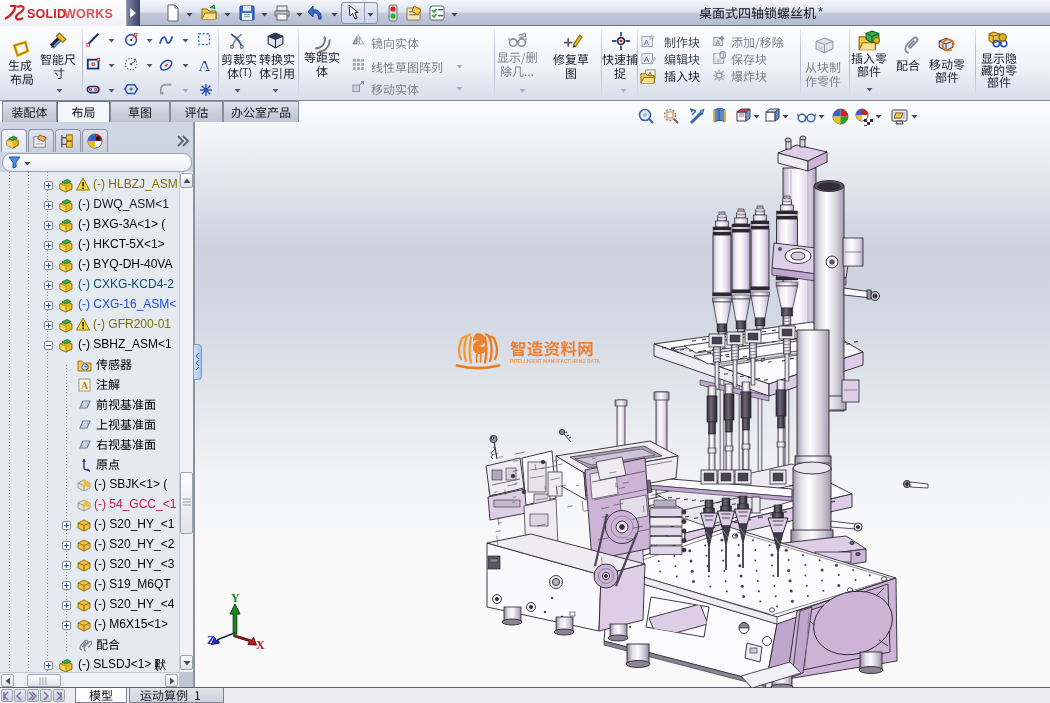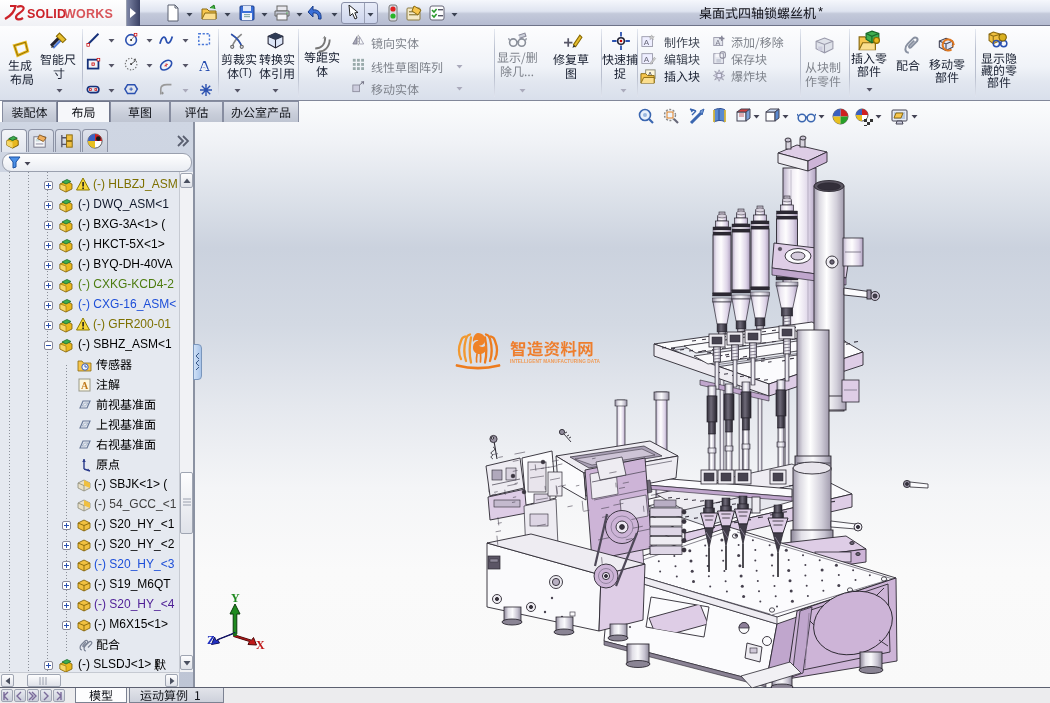--- a/index.html
+++ b/index.html
@@ -552,21 +552,21 @@
   </svg>
 <div class="trow" style="left:78px;top:257px;color:#000">(-) BYQ-DH-40VA</div>
 <div class="abs" style="left:44px;top:281px;width:9px;height:9px;background:#fff;border:1px solid #889;border-radius:2px"></div>
 <div class="abs" style="left:46px;top:285px;width:5px;height:1px;background:#2a50b0"></div>
 <div class="abs" style="left:48px;top:283px;width:1px;height:5px;background:#2a50b0"></div>
 <svg class="abs" style="left:59px;top:277px" width="16" height="16" viewBox="0 0 16 16">
     <path d="M1 7 L7 4 L13 7 L13 12 L7 15 L1 12 Z" fill="#e8b820" stroke="#7a5a00" stroke-width="0.8"></path>
     <path d="M3 5 L8 2.5 L12 4.5 L7 7 Z" fill="#3fae4f" stroke="#1a6a2a" stroke-width="0.8"></path>
     <path d="M1 7 L7 9 L7 15 L1 12 Z" fill="#f7d868" stroke="#7a5a00" stroke-width="0.5"></path>
   </svg>
-<div class="trow" style="left:78px;top:277px;color:#4d7c0f">(-) CXKG-KCD4-2</div>
+<div class="trow" style="left:78px;top:277px;color:#0c4a6e">(-) CXKG-KCD4-2</div>
 <div class="abs" style="left:44px;top:301px;width:9px;height:9px;background:#fff;border:1px solid #889;border-radius:2px"></div>
 <div class="abs" style="left:46px;top:305px;width:5px;height:1px;background:#2a50b0"></div>
 <div class="abs" style="left:48px;top:303px;width:1px;height:5px;background:#2a50b0"></div>
 <svg class="abs" style="left:59px;top:297px" width="16" height="16" viewBox="0 0 16 16">
     <path d="M1 7 L7 4 L13 7 L13 12 L7 15 L1 12 Z" fill="#e8b820" stroke="#7a5a00" stroke-width="0.8"></path>
     <path d="M3 5 L8 2.5 L12 4.5 L7 7 Z" fill="#3fae4f" stroke="#1a6a2a" stroke-width="0.8"></path>
     <path d="M1 7 L7 9 L7 15 L1 12 Z" fill="#f7d868" stroke="#7a5a00" stroke-width="0.5"></path>
   </svg>
 <div class="trow" style="left:78px;top:297px;color:#1d4ed8">(-) CXG-16_ASM&lt;</div>
 <div class="abs" style="left:44px;top:321px;width:9px;height:9px;background:#fff;border:1px solid #889;border-radius:2px"></div>
@@ -621,21 +621,21 @@
     <path d="M2 6 L8 3 L14 6 L14 11 L8 14 L2 11 Z" fill="#e8e0c8" stroke="#8a8a7a" stroke-width="0.8"></path>
     <path d="M2 6 L8 8.5 L14 6 M8 8.5 L8 14" fill="none" stroke="#8a8a7a" stroke-width="0.8"></path>
     <path d="M8 3 L14 6 L14 11 L8 8.5 Z" fill="#f0c040"></path>
   </svg>
 <div class="trow" style="left:94px;top:477px;color:#000">(-) SBJK&lt;1&gt; (</div>
 <svg class="abs" style="left:76px;top:497px" width="16" height="16" viewBox="0 0 16 16">
     <path d="M2 6 L8 3 L14 6 L14 11 L8 14 L2 11 Z" fill="#e8e0c8" stroke="#8a8a7a" stroke-width="0.8"></path>
     <path d="M2 6 L8 8.5 L14 6 M8 8.5 L8 14" fill="none" stroke="#8a8a7a" stroke-width="0.8"></path>
     <path d="M8 3 L14 6 L14 11 L8 8.5 Z" fill="#f0c040"></path>
   </svg>
-<div class="trow" style="left:94px;top:497px;color:#404040">(-) 54_GCC_&lt;1</div>
+<div class="trow" style="left:94px;top:497px;color:#be185d">(-) 54_GCC_&lt;1</div>
 <div class="abs" style="left:62px;top:521px;width:9px;height:9px;background:#fff;border:1px solid #889;border-radius:2px"></div>
 <div class="abs" style="left:64px;top:525px;width:5px;height:1px;background:#2a50b0"></div>
 <div class="abs" style="left:66px;top:523px;width:1px;height:5px;background:#2a50b0"></div>
 <svg class="abs" style="left:76px;top:517px" width="16" height="16" viewBox="0 0 16 16">
     <path d="M2 6 L8 3 L14 6 L14 11 L8 14 L2 11 Z" fill="#f0c040" stroke="#7a5a00" stroke-width="0.8"></path>
     <path d="M2 6 L8 8.5 L14 6 M8 8.5 L8 14" fill="none" stroke="#7a5a00" stroke-width="0.8"></path>
   </svg>
 <div class="trow" style="left:94px;top:517px;color:#000">(-) S20_HY_&lt;1</div>
 <div class="abs" style="left:62px;top:541px;width:9px;height:9px;background:#fff;border:1px solid #889;border-radius:2px"></div>
 <div class="abs" style="left:64px;top:545px;width:5px;height:1px;background:#2a50b0"></div>
@@ -645,37 +645,37 @@
     <path d="M2 6 L8 8.5 L14 6 M8 8.5 L8 14" fill="none" stroke="#7a5a00" stroke-width="0.8"></path>
   </svg>
 <div class="trow" style="left:94px;top:537px;color:#000">(-) S20_HY_&lt;2</div>
 <div class="abs" style="left:62px;top:561px;width:9px;height:9px;background:#fff;border:1px solid #889;border-radius:2px"></div>
 <div class="abs" style="left:64px;top:565px;width:5px;height:1px;background:#2a50b0"></div>
 <div class="abs" style="left:66px;top:563px;width:1px;height:5px;background:#2a50b0"></div>
 <svg class="abs" style="left:76px;top:557px" width="16" height="16" viewBox="0 0 16 16">
     <path d="M2 6 L8 3 L14 6 L14 11 L8 14 L2 11 Z" fill="#f0c040" stroke="#7a5a00" stroke-width="0.8"></path>
     <path d="M2 6 L8 8.5 L14 6 M8 8.5 L8 14" fill="none" stroke="#7a5a00" stroke-width="0.8"></path>
   </svg>
-<div class="trow" style="left:94px;top:557px;color:#1d4ed8">(-) S20_HY_&lt;3</div>
+<div class="trow" style="left:94px;top:557px;color:#000000">(-) S20_HY_&lt;3</div>
 <div class="abs" style="left:62px;top:581px;width:9px;height:9px;background:#fff;border:1px solid #889;border-radius:2px"></div>
 <div class="abs" style="left:64px;top:585px;width:5px;height:1px;background:#2a50b0"></div>
 <div class="abs" style="left:66px;top:583px;width:1px;height:5px;background:#2a50b0"></div>
 <svg class="abs" style="left:76px;top:577px" width="16" height="16" viewBox="0 0 16 16">
     <path d="M2 6 L8 3 L14 6 L14 11 L8 14 L2 11 Z" fill="#f0c040" stroke="#7a5a00" stroke-width="0.8"></path>
     <path d="M2 6 L8 8.5 L14 6 M8 8.5 L8 14" fill="none" stroke="#7a5a00" stroke-width="0.8"></path>
   </svg>
 <div class="trow" style="left:94px;top:577px;color:#000">(-) S19_M6QT</div>
 <div class="abs" style="left:62px;top:601px;width:9px;height:9px;background:#fff;border:1px solid #889;border-radius:2px"></div>
 <div class="abs" style="left:64px;top:605px;width:5px;height:1px;background:#2a50b0"></div>
 <div class="abs" style="left:66px;top:603px;width:1px;height:5px;background:#2a50b0"></div>
 <svg class="abs" style="left:76px;top:597px" width="16" height="16" viewBox="0 0 16 16">
     <path d="M2 6 L8 3 L14 6 L14 11 L8 14 L2 11 Z" fill="#f0c040" stroke="#7a5a00" stroke-width="0.8"></path>
     <path d="M2 6 L8 8.5 L14 6 M8 8.5 L8 14" fill="none" stroke="#7a5a00" stroke-width="0.8"></path>
   </svg>
-<div class="trow" style="left:94px;top:597px;color:#4c1d95">(-) S20_HY_&lt;4</div>
+<div class="trow" style="left:94px;top:597px;color:#000000">(-) S20_HY_&lt;4</div>
 <div class="abs" style="left:62px;top:621px;width:9px;height:9px;background:#fff;border:1px solid #889;border-radius:2px"></div>
 <div class="abs" style="left:64px;top:625px;width:5px;height:1px;background:#2a50b0"></div>
 <div class="abs" style="left:66px;top:623px;width:1px;height:5px;background:#2a50b0"></div>
 <svg class="abs" style="left:76px;top:617px" width="16" height="16" viewBox="0 0 16 16">
     <path d="M2 6 L8 3 L14 6 L14 11 L8 14 L2 11 Z" fill="#f0c040" stroke="#7a5a00" stroke-width="0.8"></path>
     <path d="M2 6 L8 8.5 L14 6 M8 8.5 L8 14" fill="none" stroke="#7a5a00" stroke-width="0.8"></path>
   </svg>
 <div class="trow" style="left:94px;top:617px;color:#000">(-) M6X15&lt;1&gt;</div>
 <svg class="abs" style="left:77px;top:637px" width="16" height="16" viewBox="0 0 16 16">
     <path d="M5 13 C2.5 13 2.5 9.5 4.5 7.5 L8 4 C9.5 2.5 11.5 4 10.5 5.8 L7 9.5 C6.3 10.2 5.3 9.5 6 8.5 L9 5.2" fill="none" stroke="#7a8294" stroke-width="1.2"></path>

